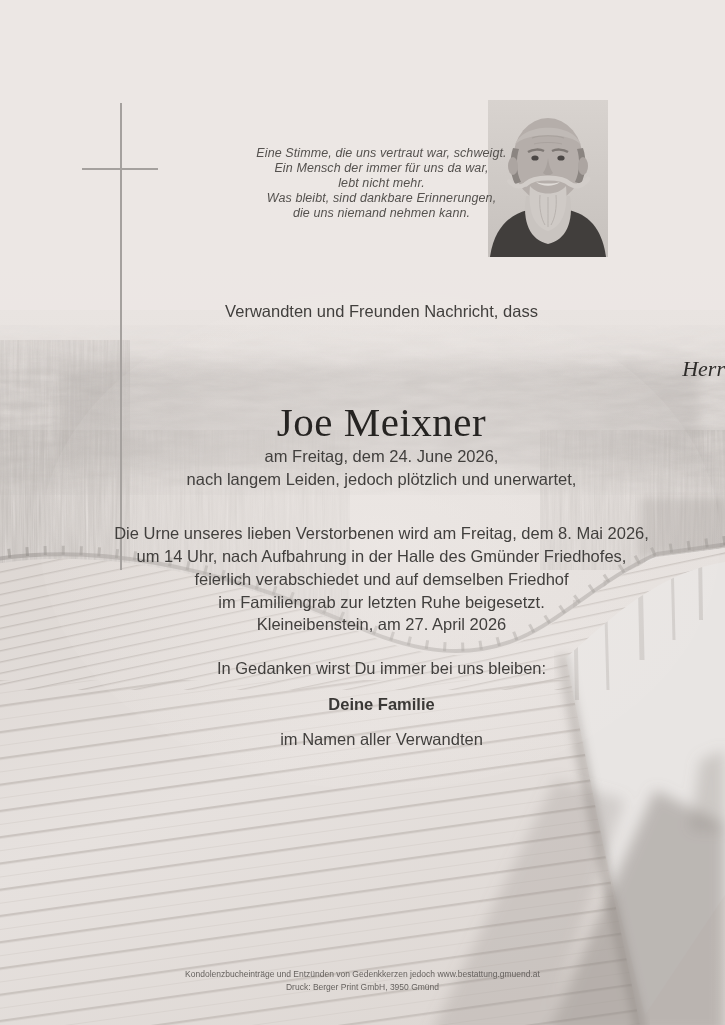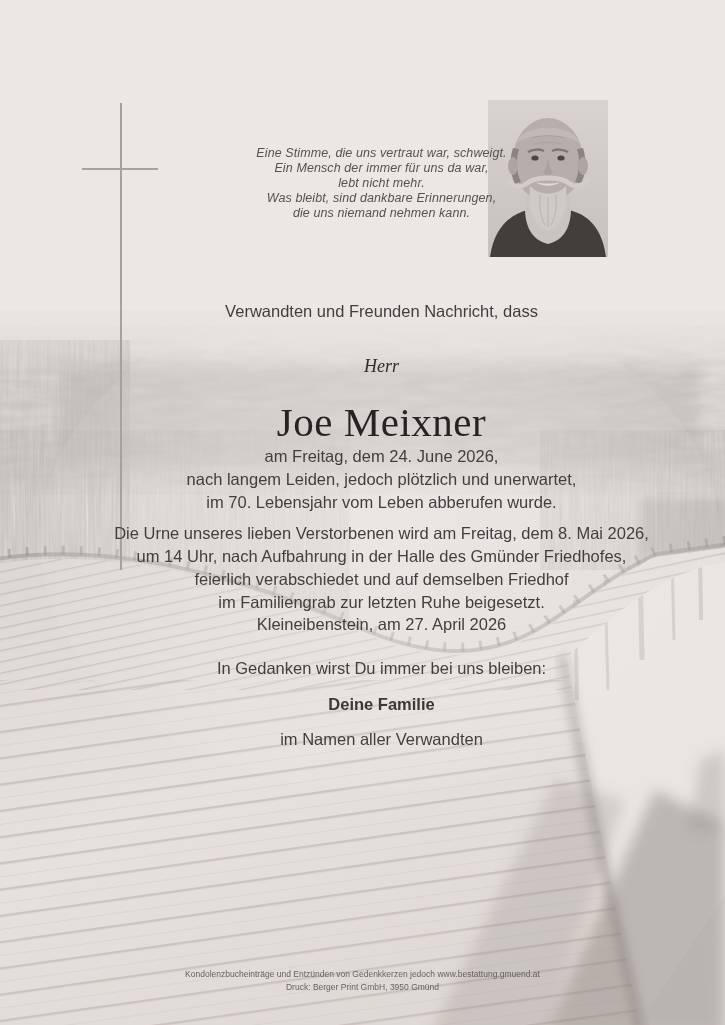--- a/index.html
+++ b/index.html
@@ -23,22 +23,23 @@
     font-size: 12.5px;
     line-height: 15px;
     color: #55524f;
     letter-spacing: .1px;
   }
   .announce { top:300px; font-size:16.5px; line-height:23.5px; color:#413f3d; }
   .salutation {
     top:356px;
     font-family:"Liberation Serif", serif;
     font-style: italic;
-    font-size:18px;
+    font-size:22px;
     color:#2e2c2a;
+    text-align:right;
   }
   .deceased-name {
     top:400px;
     font-family:"Liberation Serif", serif;
     font-size:41px;
     line-height:44px;
     letter-spacing:.5px;
     color:#262422;
   }
   .infoblock { font-size:16.5px; line-height:23px; color:#413f3d; }
@@ -226,21 +227,20 @@
     <div class="textcol announce">
       <div>Verwandten und Freunden Nachricht, dass</div>
     </div>
 
     <div class="textcol salutation">Herr</div>
     <div class="textcol deceased-name">Joe Meixner</div>
 
     <div class="textcol infoblock death-info">
       <div>am Freitag, dem 24. June 2026,</div>
       <div>nach langem Leiden, jedoch plötzlich und unerwartet,</div>
-      <div>im 70. Lebensjahr vom Leben abberufen wurde.</div>
     </div>
 
     <div class="textcol infoblock funeral-info">
       <div>Die Urne unseres lieben Verstorbenen wird am Freitag, dem 8. Mai 2026,</div>
       <div>um 14 Uhr, nach Aufbahrung in der Halle des Gmünder Friedhofes,</div>
       <div>feierlich verabschiedet und auf demselben Friedhof</div>
       <div>im Familiengrab zur letzten Ruhe beigesetzt.</div>
     </div>
 
     <div class="textcol infoblock place-date">Kleineibenstein, am 27. April 2026</div>

